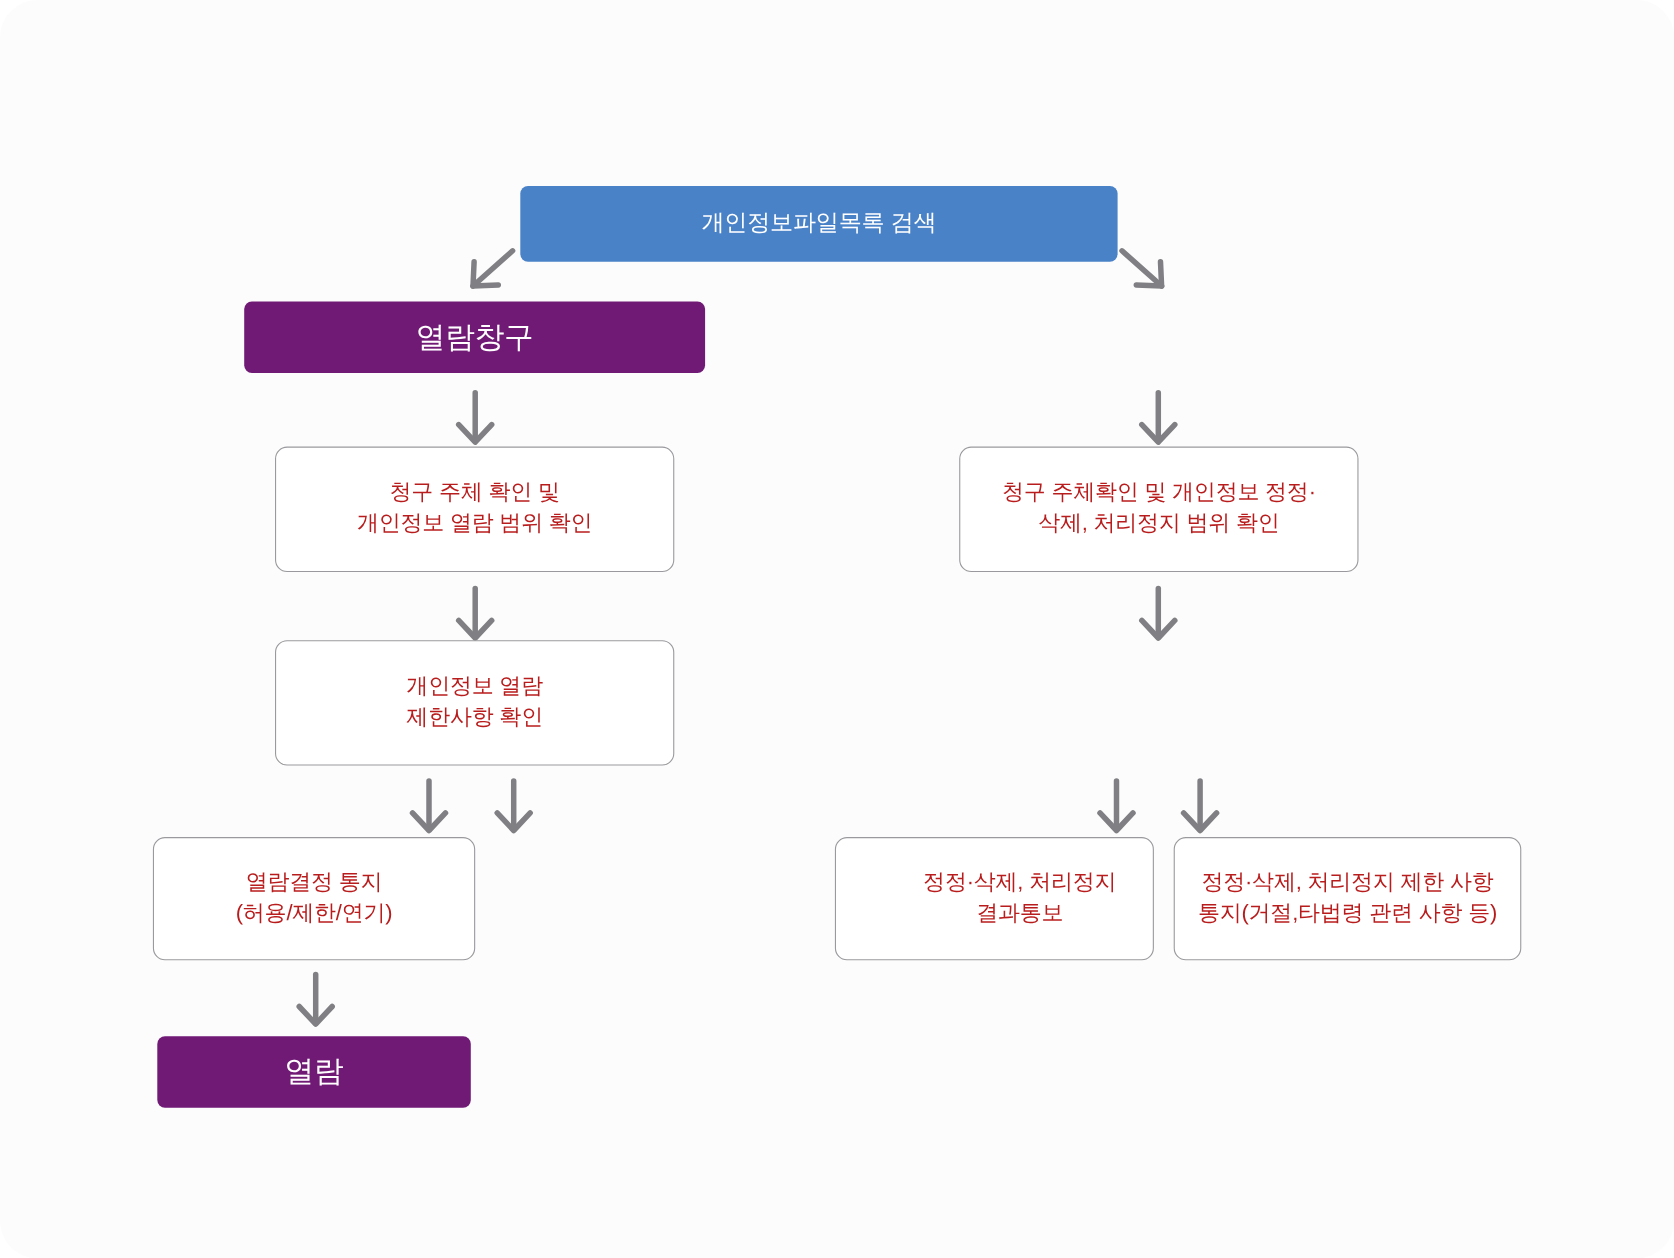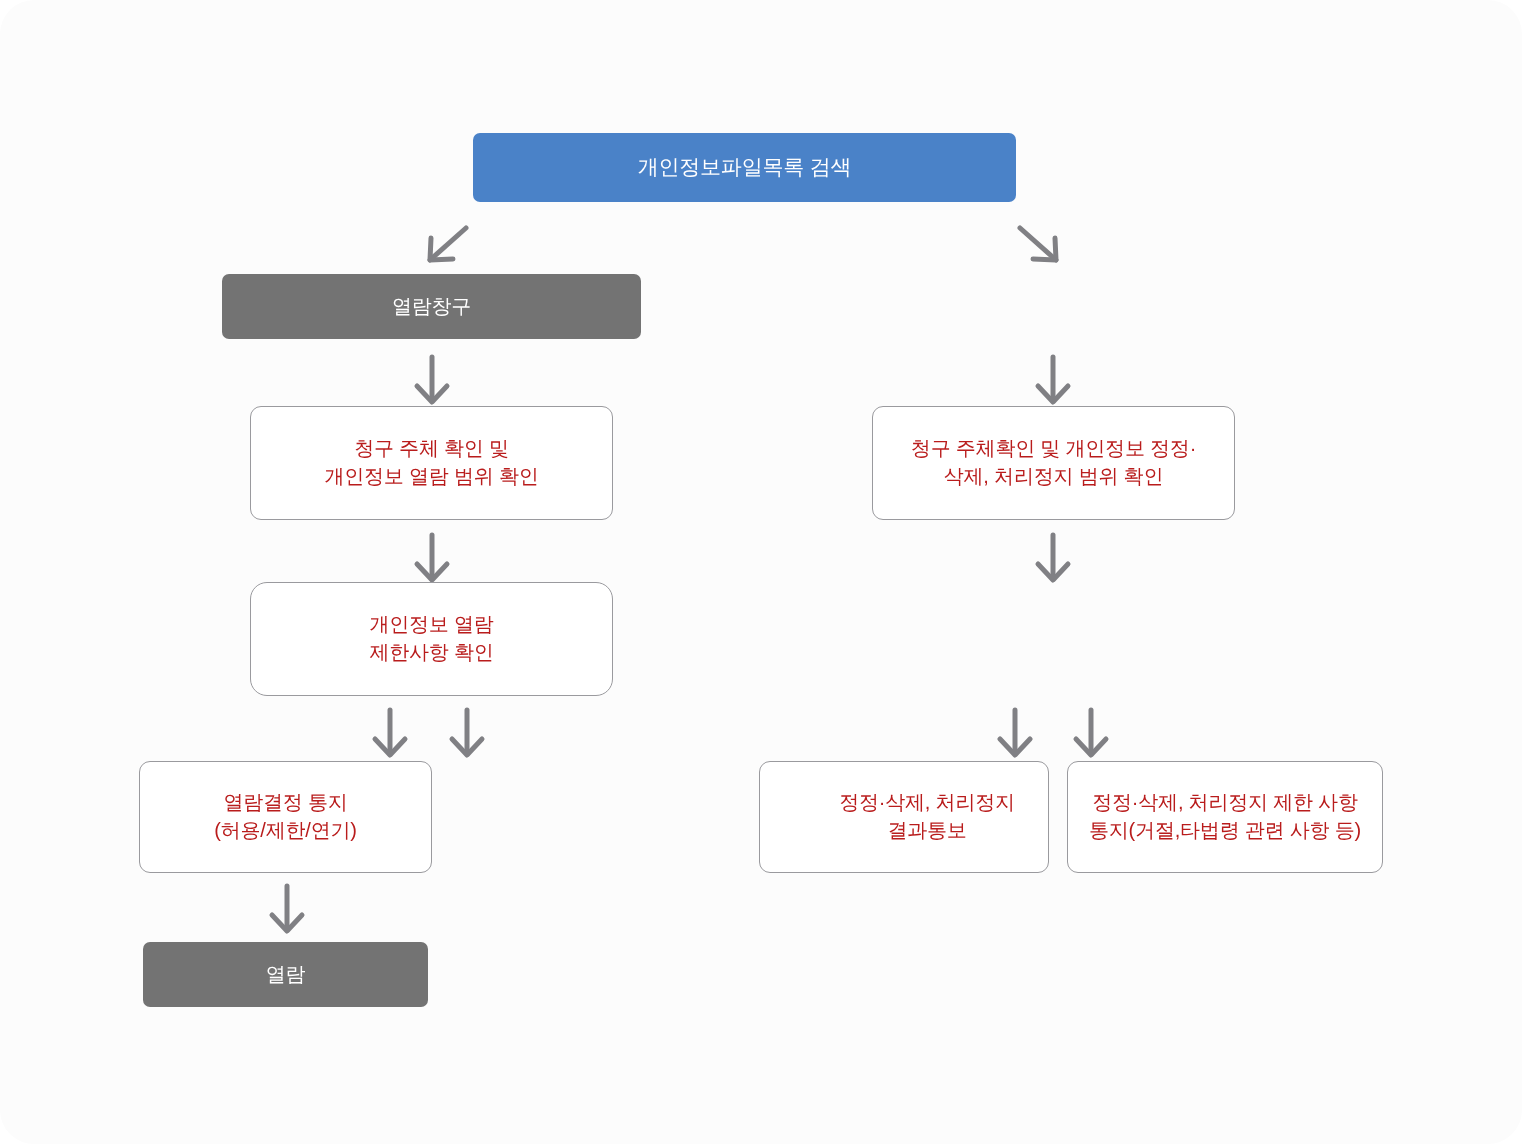--- a/index.html
+++ b/index.html
@@ -31,27 +31,28 @@
     white-space: pre-line;
     letter-spacing: -0.2px;
   }
 
   .node-blue {
     background: #4a82c8;
     color: #ffffff;
     border-radius: 7px;
     font-size: 21px;
     font-weight: 400;
+    margin-top: 36px;
   }
 
   .node-green {
-    background: #737373;
+    background: #701a75;
     color: #ffffff;
     border-radius: 7px;
-    font-size: 20px;
+    font-size: 27px;
     font-weight: 400;
   }
 
   .node-plain {
     background: #ffffff;
     color: #b91c1c;
     border: 1.6px solid #9a9a9e;
     border-radius: 11px;
     font-size: 20px;
     font-weight: 400;
@@ -114,21 +115,21 @@
     </svg>
   </div>
 
   <div class="arrow" style="left:1032px; top:533px; width:42px; height:52px;">
     <svg width="42" height="52" viewBox="0 0 42 52">
       <path d="M21 2 L21 46" stroke="#808084" stroke-width="5" fill="none" stroke-linecap="round"></path>
       <path d="M6 31 L21 47 L36 31" stroke="#808084" stroke-width="5" fill="none" stroke-linecap="round" stroke-linejoin="round"></path>
     </svg>
   </div>
 
-  <div class="node node-plain" style="left:250px; top:582px; width:363px; height:114px;border-radius:17px;">개인정보 열람
+  <div class="node node-plain" style="left:250px; top:582px; width:363px; height:114px;">개인정보 열람
 제한사항 확인</div>
 
 
   <div class="arrow" style="left:369px; top:708px; width:42px; height:52px;">
     <svg width="42" height="52" viewBox="0 0 42 52">
       <path d="M21 2 L21 46" stroke="#808084" stroke-width="5" fill="none" stroke-linecap="round"></path>
       <path d="M6 31 L21 47 L36 31" stroke="#808084" stroke-width="5" fill="none" stroke-linecap="round" stroke-linejoin="round"></path>
     </svg>
   </div>
 

